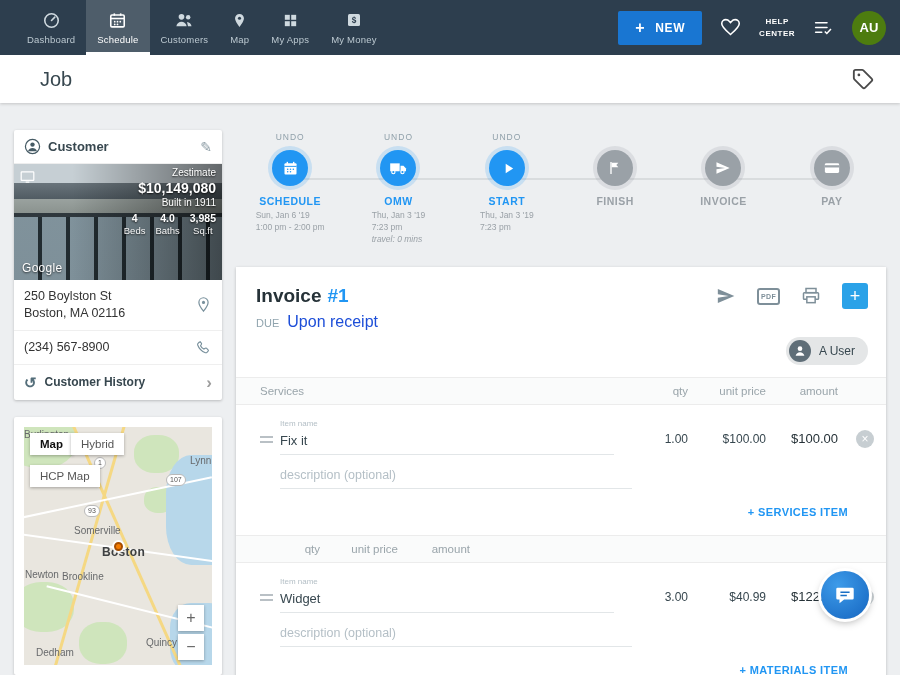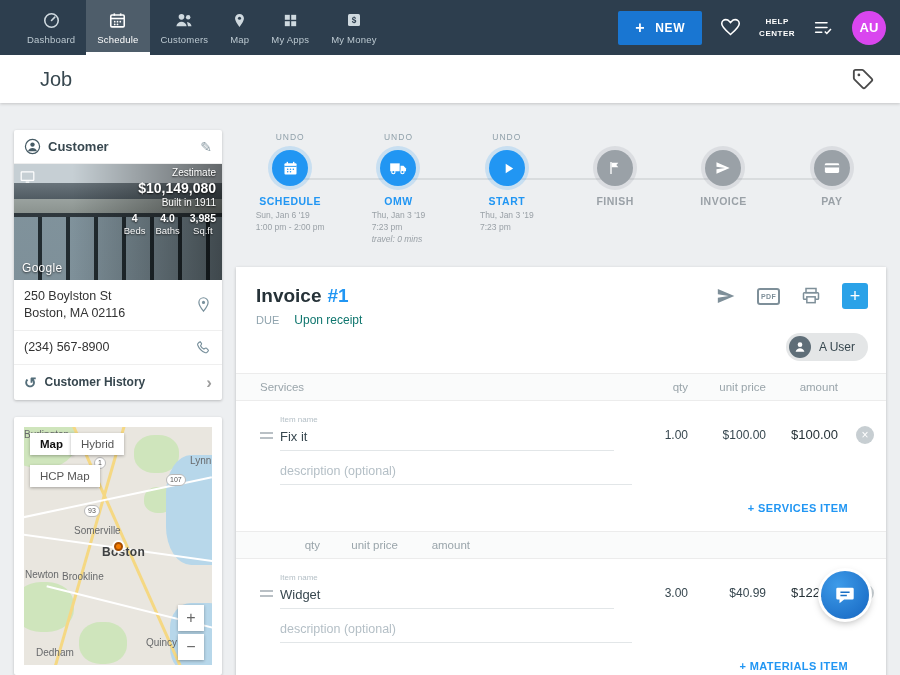--- a/index.html
+++ b/index.html
@@ -12,21 +12,21 @@
   .nav-items{display:flex;padding-left:16px}
   .nav-item{display:flex;flex-direction:column;align-items:center;justify-content:center;gap:4px;padding:0 11px;color:#bcc9d1;cursor:pointer}
   .nav-item .nv-ic{height:20px;display:flex;align-items:center;color:#cfd9df}
   .nav-item .lbl{font-size:9.5px;letter-spacing:.2px;white-space:nowrap}
   .nav-item.active{background:rgba(255,255,255,.16);color:#fff;box-shadow:inset 0 -3px 0 #fff}
   .nav-item.active .nv-ic{color:#fff}
   .nav-right{margin-left:auto;display:flex;align-items:center;gap:18px;padding-right:14px}
   .new-btn{background:#1976d2;color:#fff;height:34px;display:flex;align-items:center;gap:10px;padding:0 17px;border-radius:2px;font-size:12px;font-weight:bold;letter-spacing:.6px;cursor:pointer}
   .new-btn .plus{font-size:16px;font-weight:bold}
   .help{color:#fff;font-size:8px;font-weight:bold;text-align:center;letter-spacing:.5px;line-height:1.4;cursor:pointer}
-  .avatar{width:34px;height:34px;border-radius:50%;background:#d946ef;color:#fff;font-size:13px;font-weight:bold;display:flex;align-items:center;justify-content:center;cursor:pointer}
+  .avatar{width:34px;height:34px;border-radius:50%;background:#4d7c0f;color:#fff;font-size:13px;font-weight:bold;display:flex;align-items:center;justify-content:center;cursor:pointer}
   .nav-ic-btn{display:flex;align-items:center;cursor:pointer}
 
   
   .page-header{position:absolute;top:55px;left:0;right:0;height:48px;background:#fff;box-shadow:0 1px 3px rgba(0,0,0,.18);display:flex;align-items:center;padding:0 26px 0 40px;z-index:30}
   .page-title{font-size:20px;color:#37474f}
   .tag-btn{margin-left:auto;cursor:pointer;display:flex}
 
   
   .left-col{position:absolute;left:14px;top:130px;width:208px;z-index:10}
   .card{background:#fff;box-shadow:0 1px 3px rgba(0,0,0,.22);border-radius:2px}
@@ -87,21 +87,21 @@
   
   .invoice{position:absolute;left:236px;top:267px;width:650px;background:#fff;box-shadow:0 1px 3px rgba(0,0,0,.22);z-index:6;padding-bottom:4px}
   .inv-head{padding:16px 18px 2px 20px;display:flex;align-items:center}
   .inv-title{font-size:19px;font-weight:bold;color:#263238}
   .inv-num{color:#2196f3;font-weight:bold;font-size:19px;margin-left:6px}
   .inv-tools{margin-left:auto;display:flex;align-items:center;gap:21px;color:#7e8f99}
   .tool{cursor:pointer;display:flex;align-items:center}
   .pdf-badge{border:2px solid #7e8f99;border-radius:3px;font-size:7px;font-weight:bold;color:#7e8f99;padding:3px 2px;letter-spacing:.3px}
   .plus-btn{width:26px;height:26px;border-radius:3px;background:#2aa2e8;color:#fff;font-size:18px;display:flex;align-items:center;justify-content:center;cursor:pointer;line-height:1}
   .due{padding:2px 20px 0;font-size:11px;color:#90a4ae}
-  .due .duelink{color:#0f766e;font-size:12px;cursor:pointer;margin-left:12px}
+  .due .duelink{color:#1d4ed8;font-size:16px;cursor:pointer;margin-left:5px}
   .userpill-row{display:flex;justify-content:flex-end;padding:6px 18px 12px}
   .userpill{display:flex;align-items:center;gap:8px;background:#e4e6e7;border-radius:14px;padding:3px 13px 3px 3px;font-size:12px;color:#37474f;cursor:pointer}
   .upav{width:22px;height:22px;border-radius:50%;background:#5f6e78;display:flex;align-items:center;justify-content:center}
   .sec-head{display:flex;align-items:center;background:#fafbfb;border-top:1px solid #ececec;border-bottom:1px solid #ececec;padding:7px 0 7px 24px;font-size:11.5px;color:#9aa5ab}
   .sh-name{flex:1}
   .colq{width:60px;text-align:right}
   .colu{width:78px;text-align:right}
   .cola{width:72px;text-align:right}
   .colx{width:48px}
   .item-row{display:flex;align-items:flex-end;padding:14px 0 0 24px}

